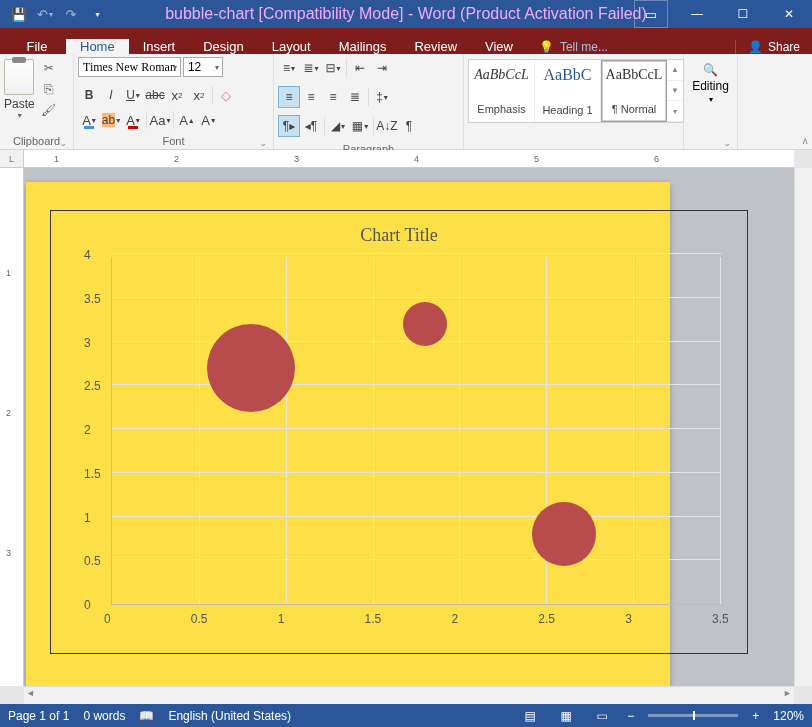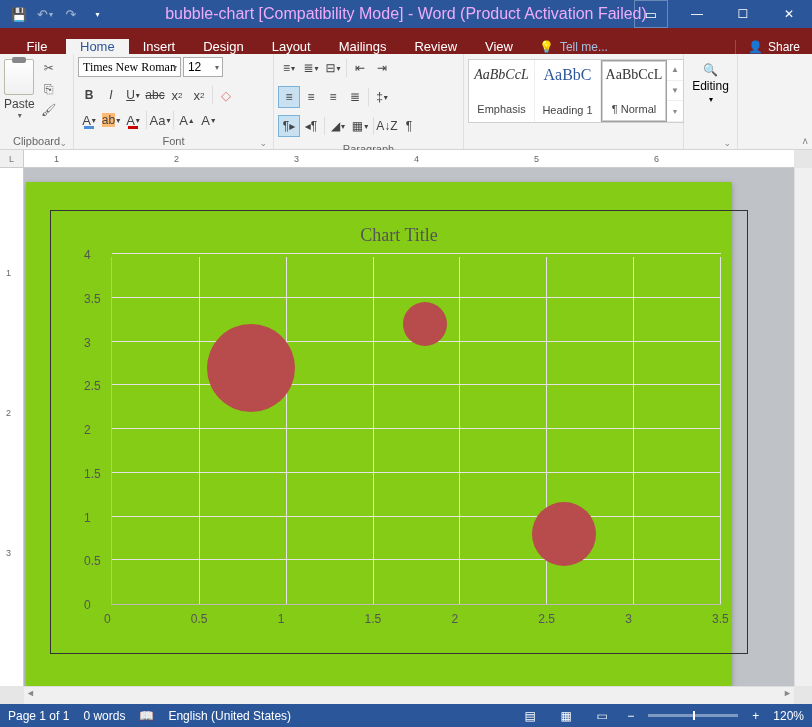--- a/index.html
+++ b/index.html
@@ -54,21 +54,21 @@
 .style-scroll{width:16px;display:flex;flex-direction:column}
 .style-scroll div{flex:1;display:flex;align-items:center;justify-content:center;font-size:8px;color:#888;border-bottom:1px solid #eee}
 .edit-group{width:54px}
 .edit-btn{display:flex;flex-direction:column;align-items:center;gap:2px;margin-top:6px}
 .ruler-h{height:18px;background:#fff;border-bottom:1px solid #ccc;position:relative;margin-left:24px;margin-right:18px;font-size:9px;color:#666;overflow:hidden}
 .ruler-h .tick{position:absolute;top:4px;font-size:9px}
 .doc-area{flex:1;display:flex;background:#bfc3c7;overflow:hidden;position:relative}
 .ruler-v{width:24px;background:#fff;border-right:1px solid #ccc;position:relative;font-size:9px;color:#666}
 .ruler-v .tick{position:absolute;left:6px;font-size:9px}
 .page-scroll{flex:1;overflow:auto;position:relative}
-.page{background:#84cc16;width:706px;min-height:520px;margin:14px 0 14px 2px;box-shadow:0 2px 6px rgba(0,0,0,.25);padding:28px 24px;position:relative}
+.page{background:#fde047;width:644px;min-height:520px;margin:14px 0 14px 2px;box-shadow:0 2px 6px rgba(0,0,0,.25);padding:28px 24px;position:relative}
 .chart-box{border:1px solid #333;width:698px;height:444px;position:relative;padding:14px 16px}
 .chart-title{text-align:center;font-size:18px;color:#555;font-family:"Segoe UI"}
 .plot{position:absolute;left:60px;top:46px;right:26px;bottom:48px;border-left:1px solid #bbb;border-bottom:1px solid #bbb}
 .grid-v,.grid-h{position:absolute;background:#e4e4e4}
 .bubble{position:absolute;border-radius:50%;background:#b84b4b;transform:translate(-50%,50%)}
 .xlabel,.ylabel{position:absolute;font-size:12px;color:#555}
 .scroll-v{width:18px;background:#f0f0f0;border-left:1px solid #ddd}
 .scroll-h{height:18px;background:#f0f0f0;border-top:1px solid #ddd;margin-left:24px;margin-right:18px;position:relative}
 .scroll-h::before{content:"◄";position:absolute;left:2px;top:1px;font-size:9px;color:#888}
 .scroll-h::after{content:"►";position:absolute;right:2px;top:1px;font-size:9px;color:#888}

